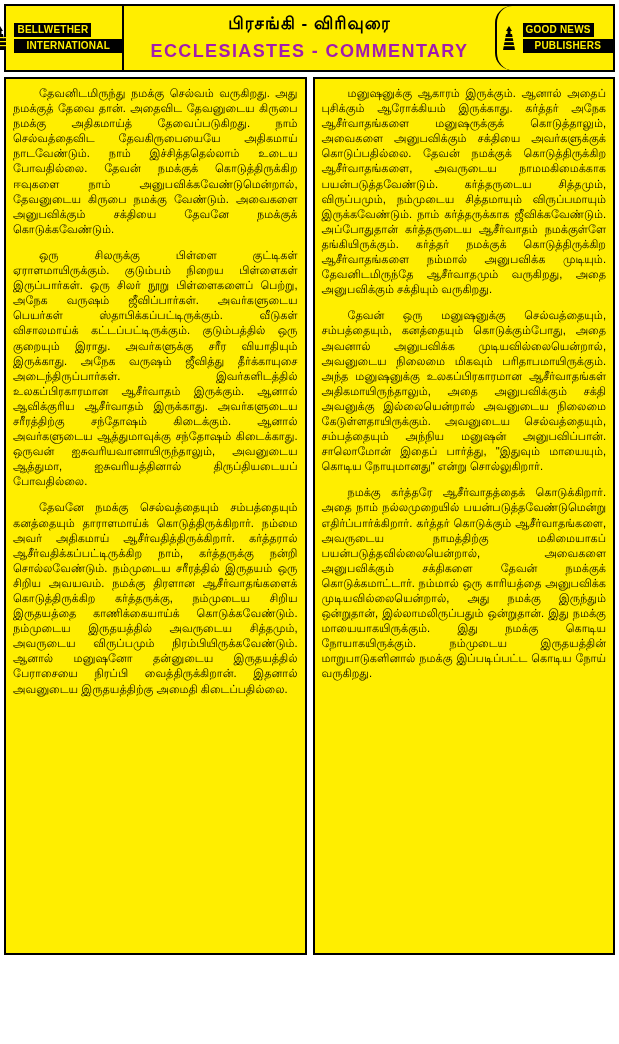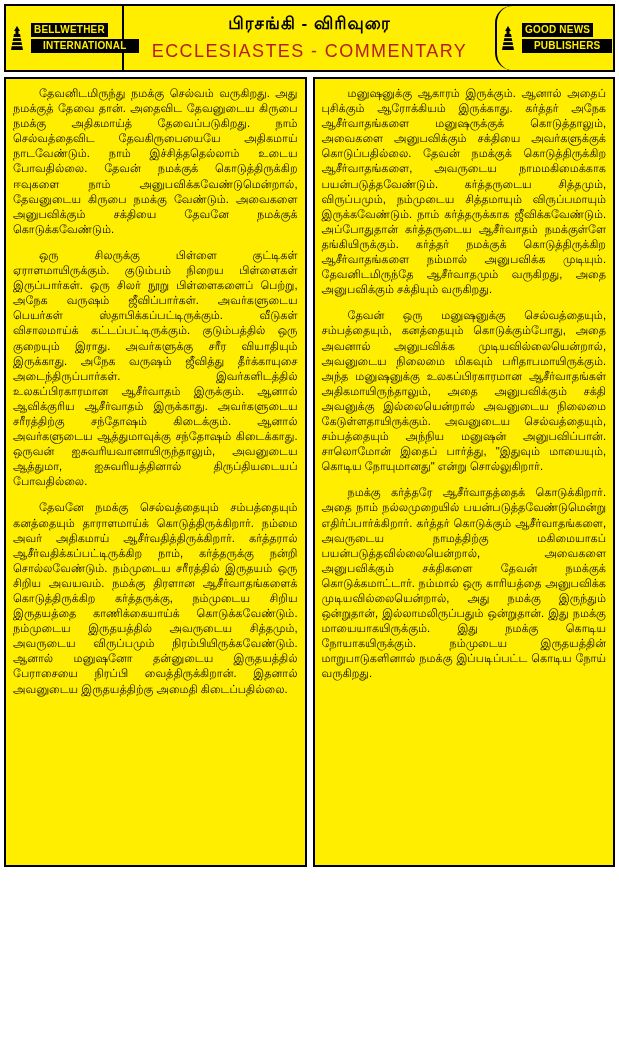--- a/index.html
+++ b/index.html
@@ -43,21 +43,21 @@
     padding: 2px 0;
   }
   .logo-box.right {
     border-right: none;
     border-left: 2px solid #000000;
     border-radius: 17px;
   }
   .logo-row {
     display: flex;
     align-items: center;
-    justify-content: flex-start;
+    justify-content: flex-end;
     width: 100%;
   }
   .logo-mark {
     width: 22px;
     height: 26px;
     margin-right: 3px;
     flex: none;
   }
   .logo-line1 {
     background: #000000;
@@ -98,33 +98,33 @@
   .title-tamil {
     font-size: 17px;
     font-weight: bold;
     color: #000000;
     letter-spacing: 1px;
     line-height: 22px;
     white-space: nowrap;
   }
   .title-english {
     font-size: 18px;
-    font-weight: normal;
-    color: #b91c1c;
+    font-weight: bold;
+    color: #a21caf;
     letter-spacing: 1.4px;
     line-height: 24px;
     margin-top: 4px;
     white-space: nowrap;
   }
 
   
   .body-wrap {
     position: relative;
     margin: 5px 4px 4px 4px;
-    height: 790px;
+    height: 878px;
     display: flex;
     gap: 6px;
     box-sizing: border-box;
   }
   .column {
     flex: 1;
     background: #ffee00;
     border: 2px solid #000000;
     box-sizing: border-box;
     padding: 7px 7px 6px 7px;

